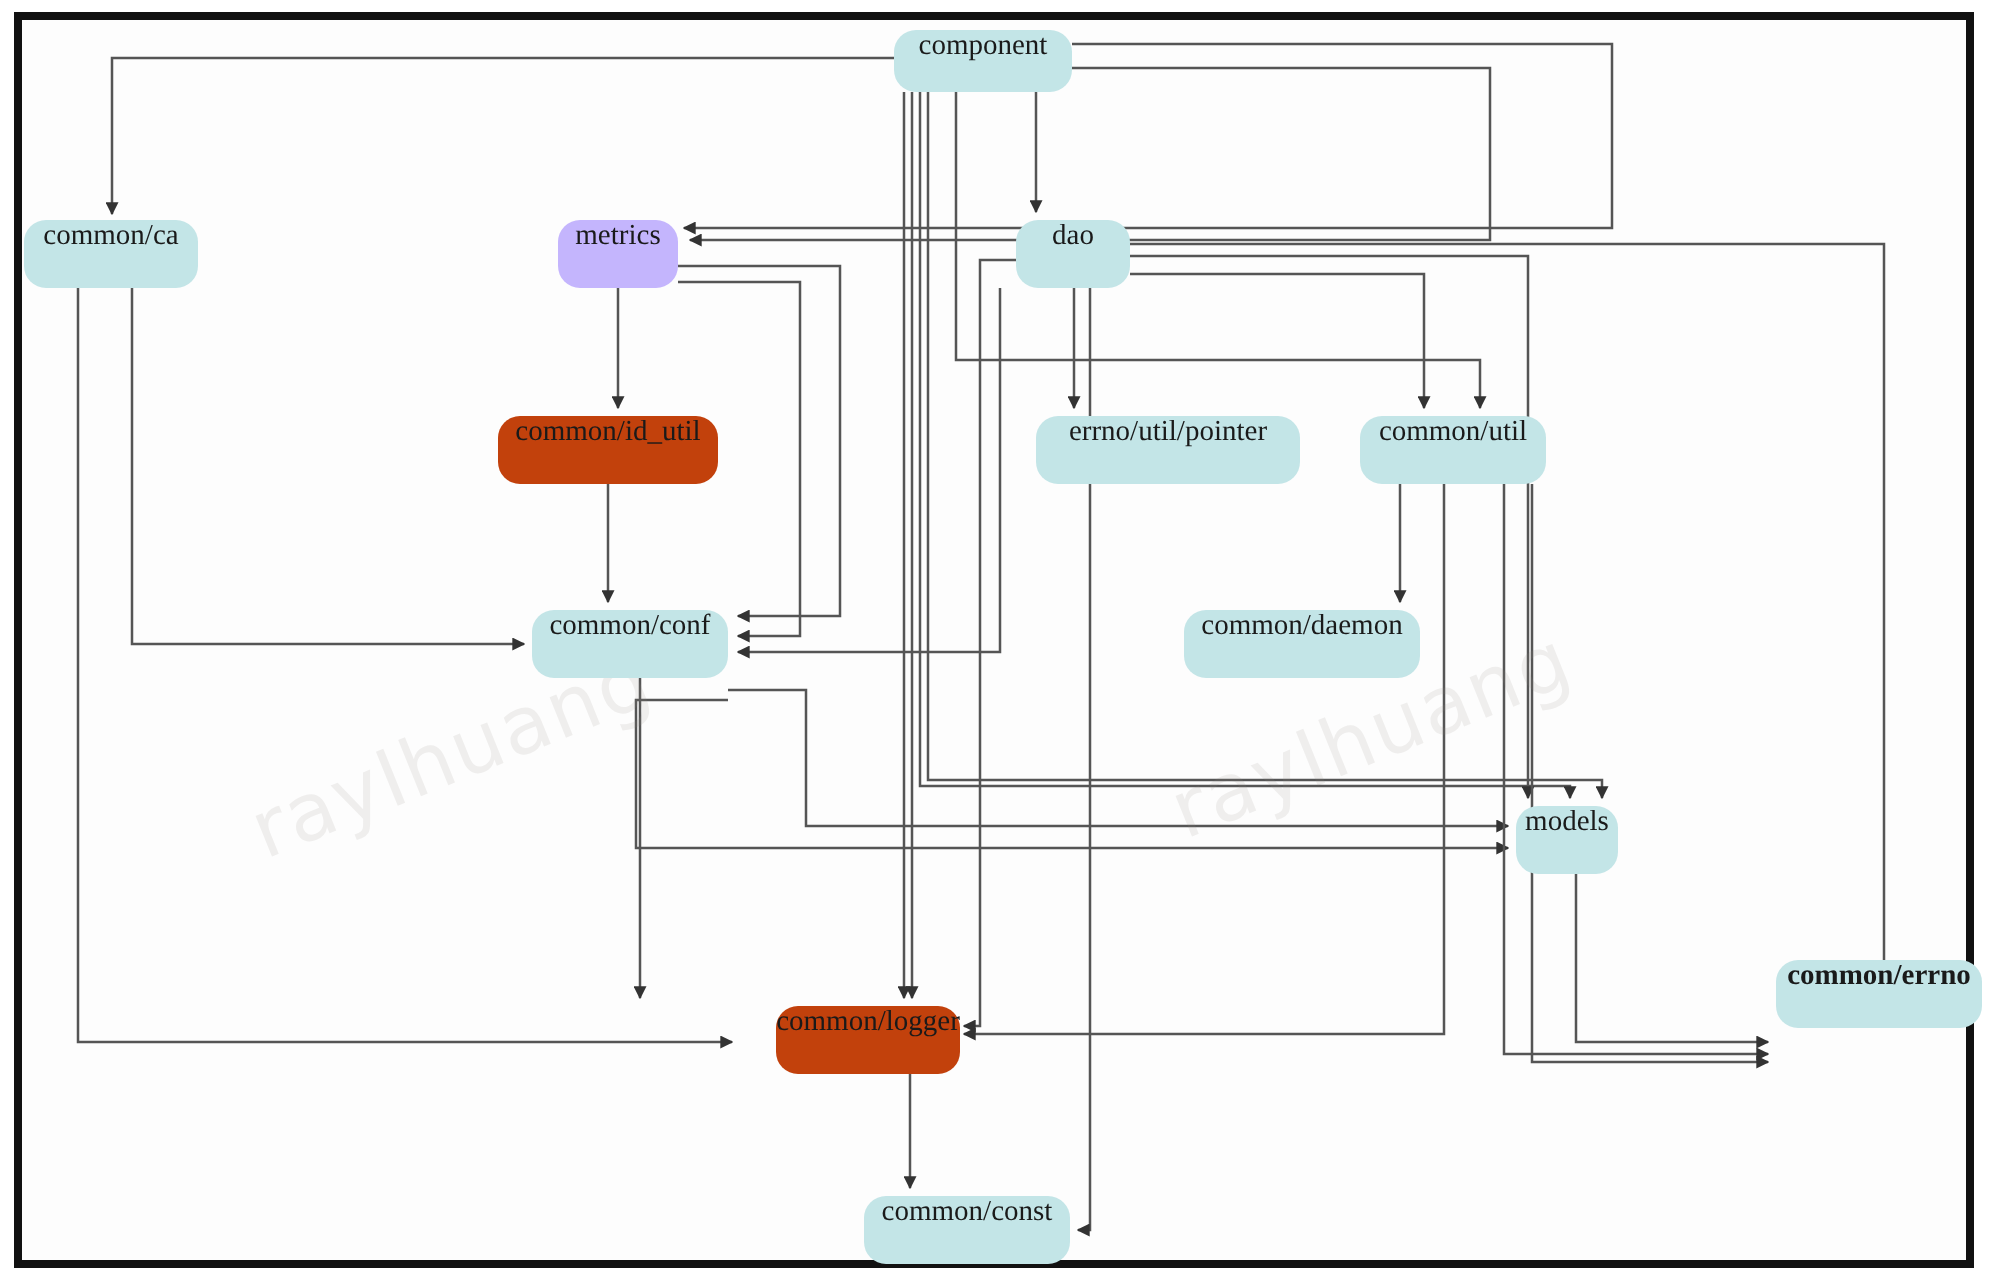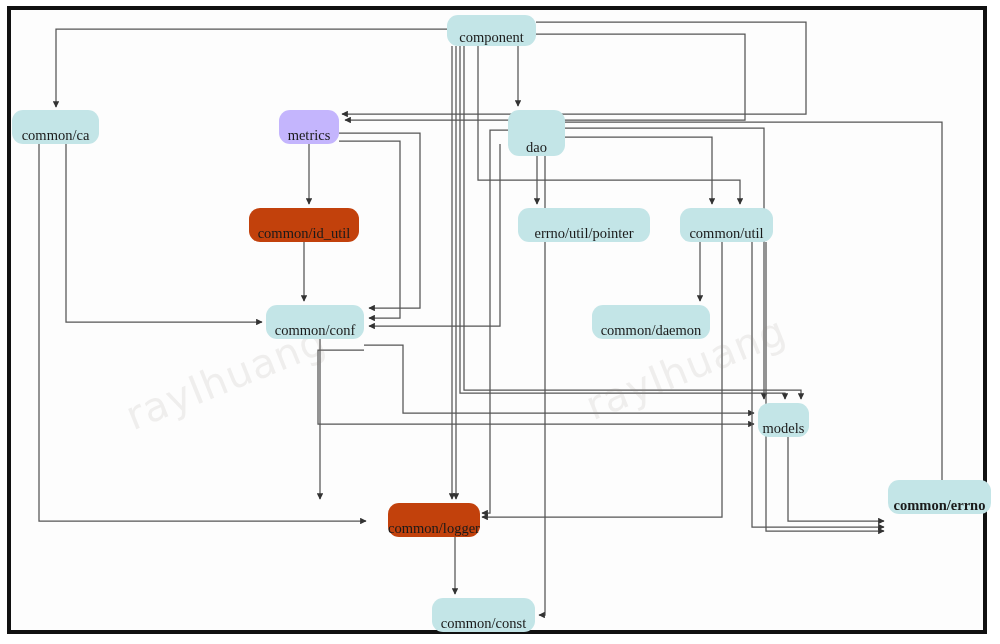--- a/index.html
+++ b/index.html
@@ -44,21 +44,21 @@
     pointer-events: none;
     white-space: nowrap;
   }
   #wm1 { left: 120px; top: 355px; }
   #wm2 { left: 580px; top: 345px; }
   .node {
     position: absolute;
     background: #c3e5e7;
     border-radius: 11px;
     display: flex;
-    align-items: flex-end;
+    align-items: flex-start;
     justify-content: center;
     color: #1a1a1a;
     font-size: 14.5px;
     white-space: nowrap;
     box-sizing: border-box;
   }
 </style>
 </head>
 <body>
 
@@ -113,21 +113,21 @@
   <div id="node-layer">
       <div class="node" style="left: 447px; top: 15px; width: 89px; height: 31px; background: rgb(195, 229, 231); color: rgb(26, 26, 26);">
         <span>component</span>
       </div>
       <div class="node" style="left: 12px; top: 110px; width: 87px; height: 34px; background: rgb(195, 229, 231); color: rgb(26, 26, 26);">
         <span>common/ca</span>
       </div>
       <div class="node" style="left: 279px; top: 110px; width: 60px; height: 34px; background: #c4b5fd; color: rgb(26, 26, 26);">
         <span>metrics</span>
       </div>
-      <div class="node" style="left: 508px; top: 110px; width: 57px; height: 46px; background: rgb(195, 229, 231); color: rgb(26, 26, 26);">
+      <div class="node" style="left: 508px; top: 110px; width: 57px; height: 34px; background: rgb(195, 229, 231); color: rgb(26, 26, 26);">
         <span>dao</span>
       </div>
       <div class="node" style="left: 249px; top: 208px; width: 110px; height: 34px; background: #c2410c; color: rgb(26, 26, 26);">
         <span>common/id_util</span>
       </div>
       <div class="node" style="left: 518px; top: 208px; width: 132px; height: 34px; background: rgb(195, 229, 231); color: rgb(26, 26, 26);">
         <span>errno/util/pointer</span>
       </div>
       <div class="node" style="left: 680px; top: 208px; width: 93px; height: 34px; background: rgb(195, 229, 231); color: rgb(26, 26, 26);">
         <span>common/util</span>

